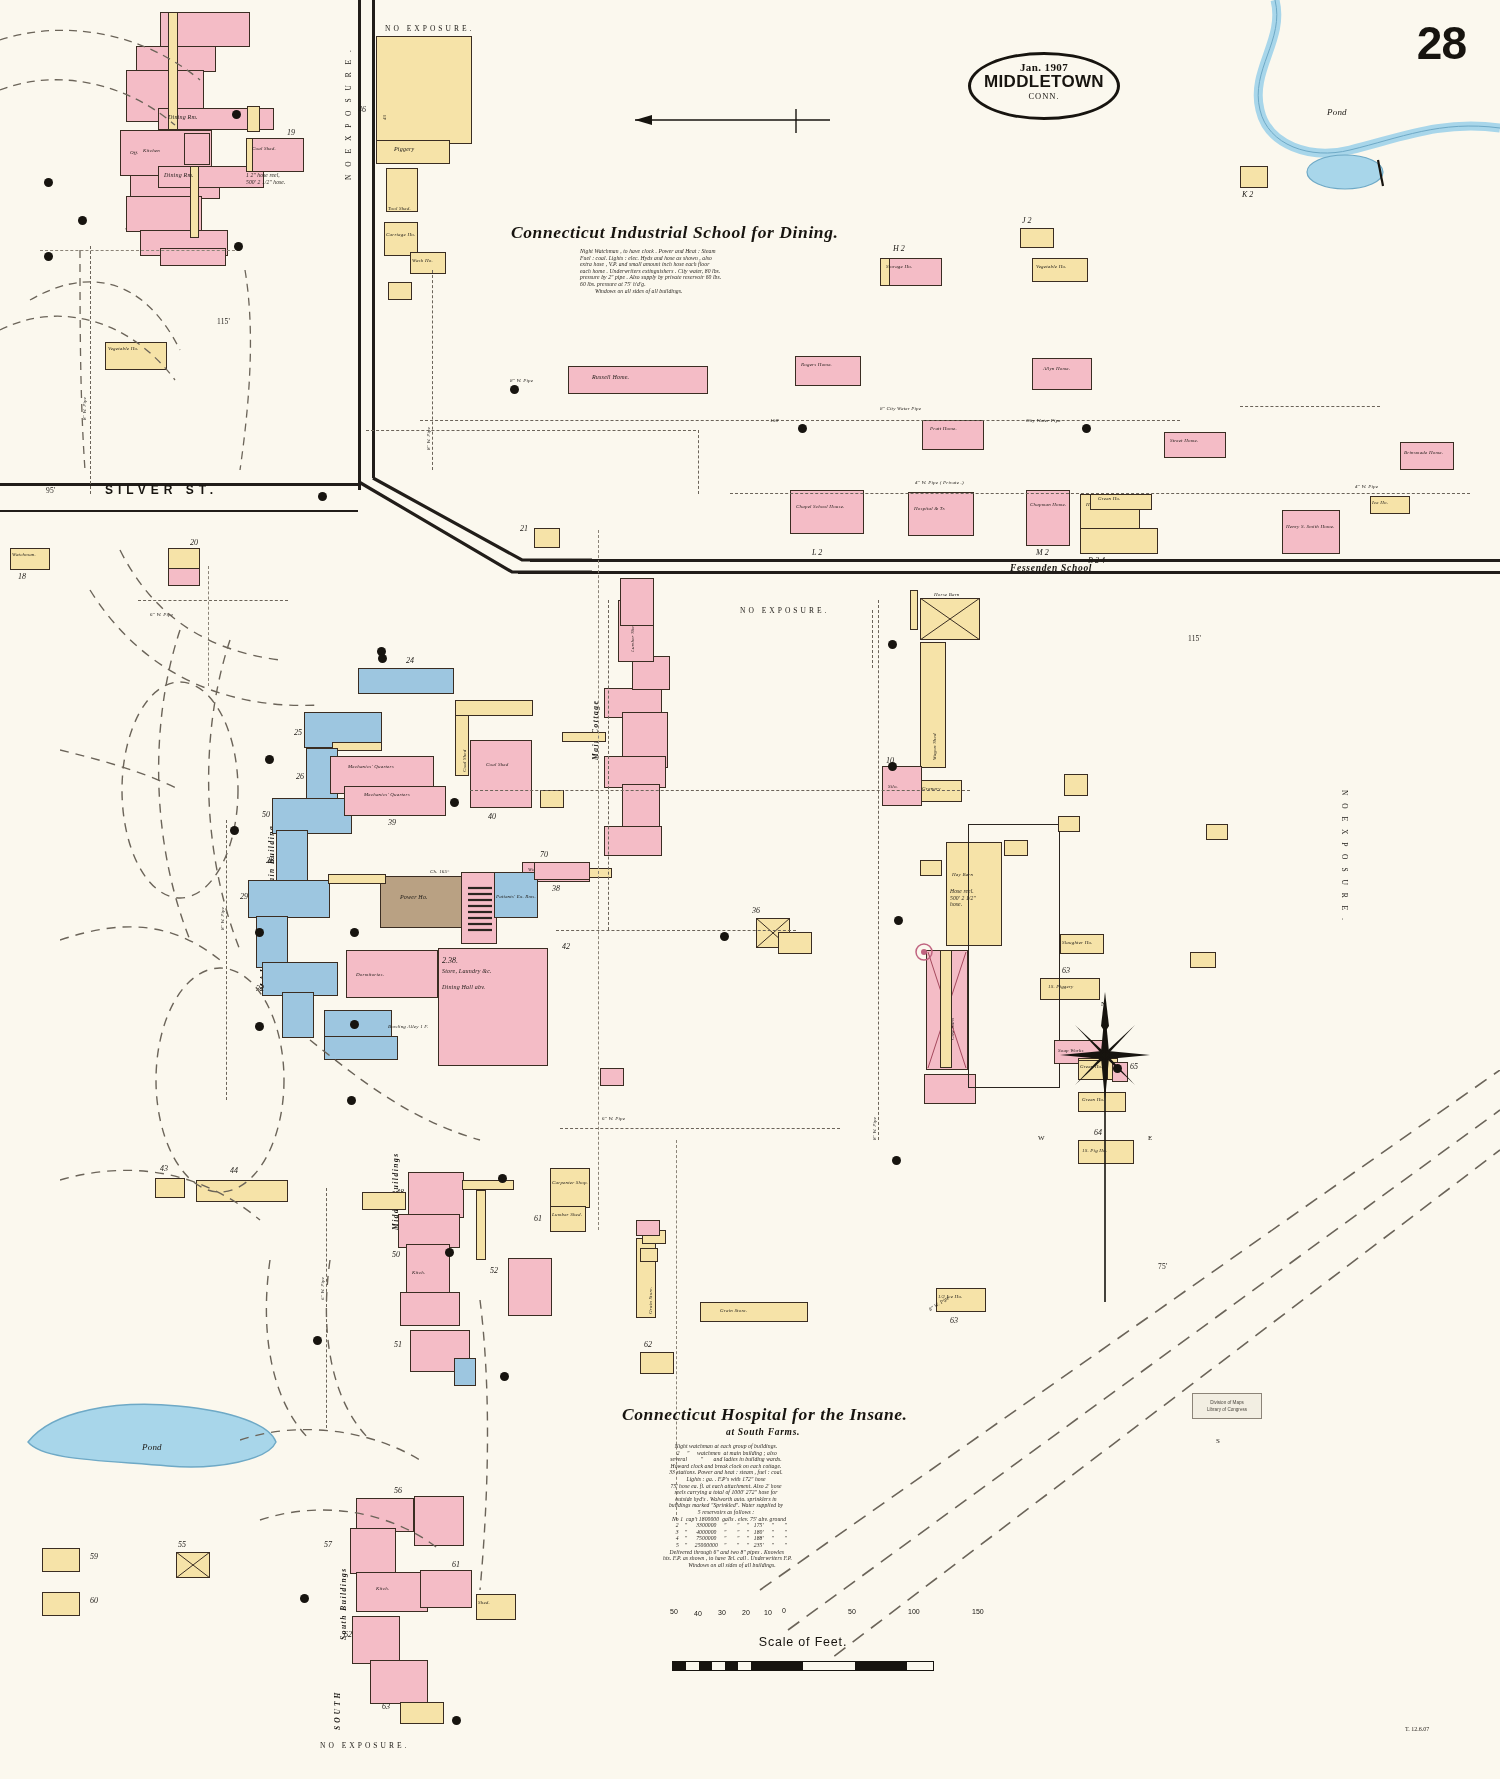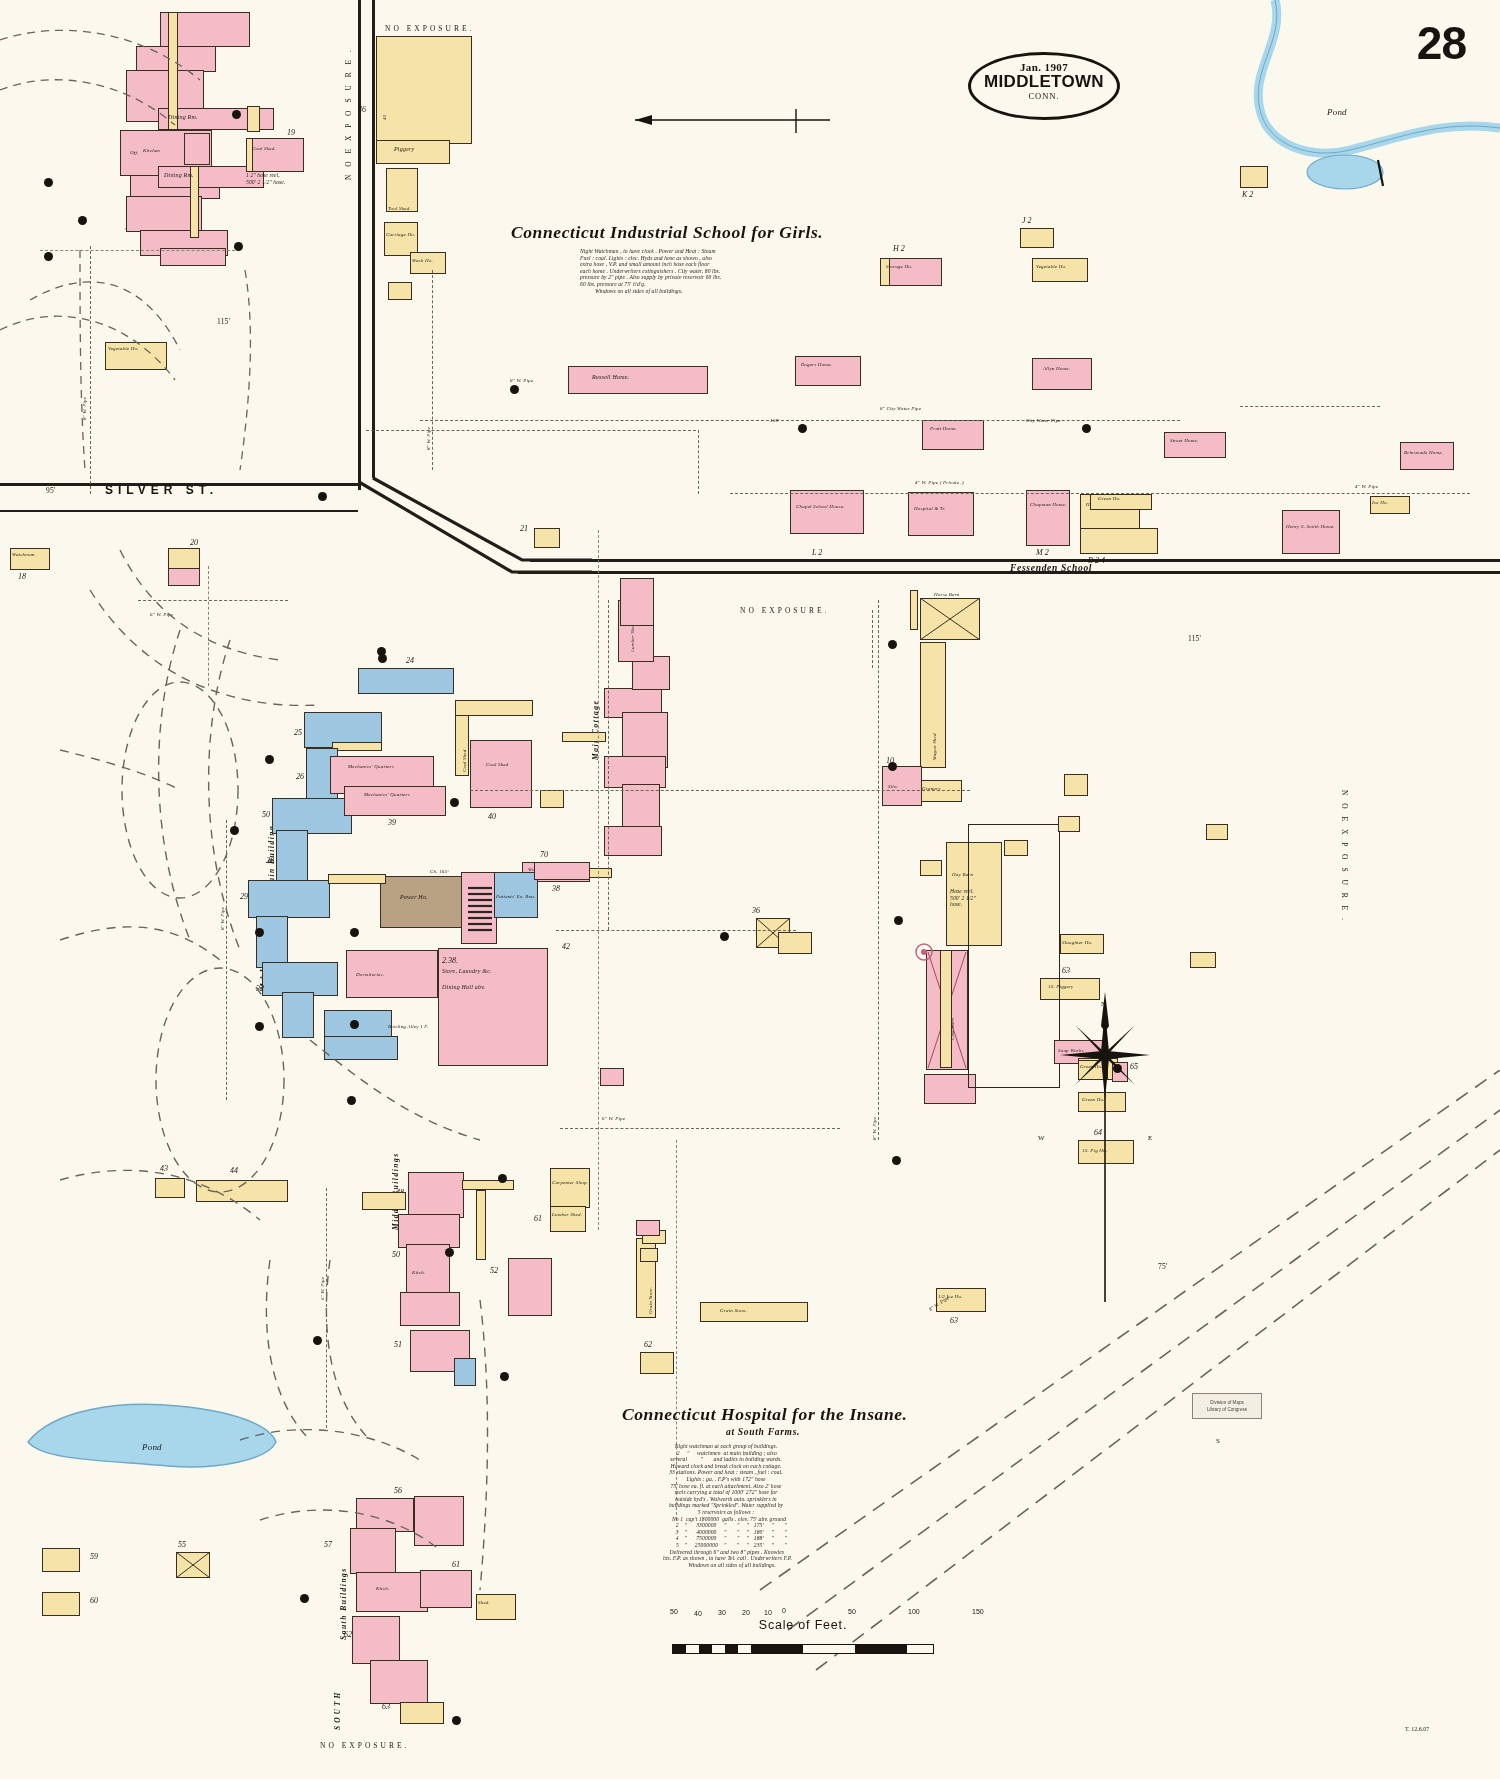--- a/index.html
+++ b/index.html
@@ -61,21 +61,21 @@
   .notes{position:absolute;font-family:"Liberation Serif",serif;font-style:italic;
     font-size:5.6px;line-height:6.6px;color:#221e19;white-space:pre;letter-spacing:.1px;}
   .notes.ctr{text-align:center;}
 
   
   .street{position:absolute;font-family:"Liberation Sans",sans-serif;font-weight:bold;
     color:#17140f;letter-spacing:5px;}
 
   
   #scalewrap{position:absolute;left:672px;top:1618px;width:262px;}
-  #scaletitle{font-family:"Liberation Sans",sans-serif;font-size:12.5px;color:#17140f;text-align:center;letter-spacing:.8px;}
+  #scaletitle{font-family:"Liberation Sans",sans-serif;font-size:12.5px;color:#17140f;text-align:center;letter-spacing:.8px;margin-top:17px;}
   #scalebar{position:relative;height:8px;margin-top:12px;border:1.2px solid #17140f;background:#fbf8ee;}
   #scalebar .seg{position:absolute;top:0;height:100%;background:#17140f;}
   .scnum{position:absolute;font-family:"Liberation Sans",sans-serif;font-size:7px;color:#17140f;}
 
   
   #compass{position:absolute;left:1060px;top:1010px;width:90px;height:90px;}
   .cpt{position:absolute;font-family:"Liberation Serif",serif;font-size:7px;color:#17140f;}
 
   
   #locstamp{position:absolute;left:1192px;top:1393px;width:70px;height:26px;border:1px solid #8c8478;
@@ -175,21 +175,21 @@
   <div class="lbl tiny" style="left:388px;top:206px;">Tool Shed.</div>
   <div class="bld yellow" style="left:384px;top:222px;width:34px;height:34px;"></div>
   <div class="lbl tiny" style="left:386px;top:232px;">Carriage Ho.</div>
   <div class="bld yellow" style="left:410px;top:252px;width:36px;height:22px;"></div>
   <div class="lbl tiny" style="left:412px;top:258px;">Wash Ho.</div>
   <div class="bld yellow" style="left:388px;top:282px;width:24px;height:18px;"></div>
 
   <div class="lbl tiny vert" style="left:382px;top:120px;transform:rotate(-90deg);">45</div>
   <div class="num" style="left:358px;top:105px;">46</div>
 
-  <div class="heading h-main" style="left:511px;top:222px;">Connecticut Industrial School for Girls.</div>
+  <div class="heading h-main" style="left:511px;top:222px;">Connecticut Industrial School for Dining.</div>
   <div class="notes" style="left:580px;top:248px;">Night Watchman , to have clock . Power and Heat : Steam
 Fuel : coal. Lights : elec. Hyds and hose as shown , also
 extra hose , V.P. and small amount inch hose each floor
 each home . Underwriters extinguishers . City water, 80 lbs.
 pressure by 2" pipe . Also supply by private reservoir 60 lbs.
 60 lbs. pressure at 75' h'd'g.
           Windows on all sides of all buildings.</div>
 
   <svg class="ab" style="left:630px;top:105px;width:210px;height:30px;">
     <line x1="5" y1="15" x2="200" y2="15" stroke="#17140f" stroke-width="1.4"></line>

